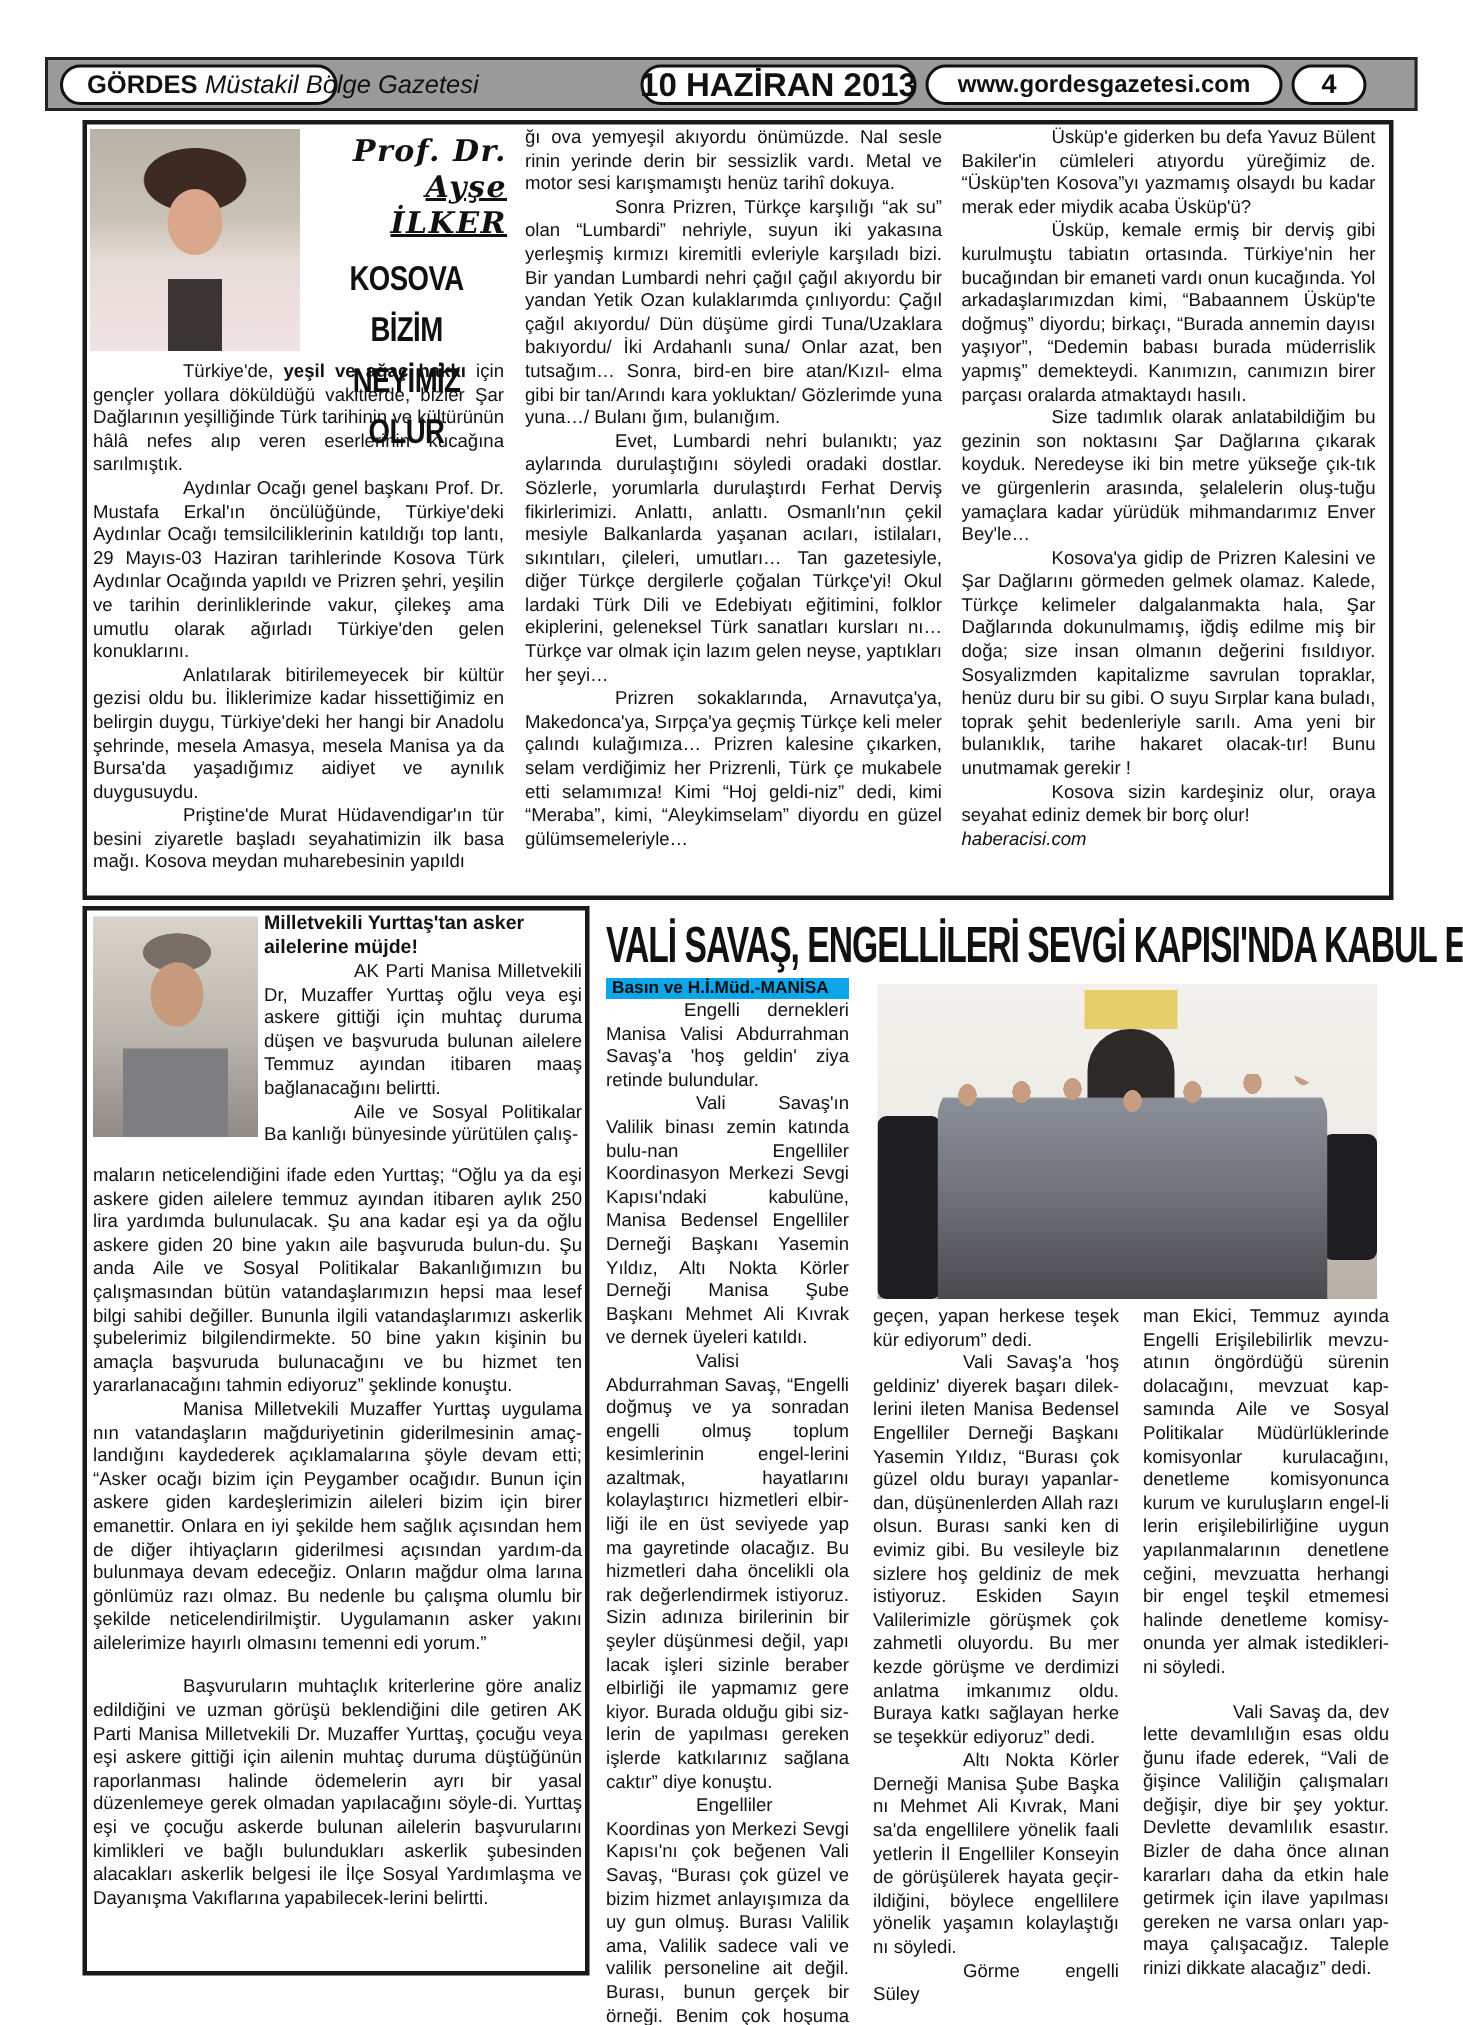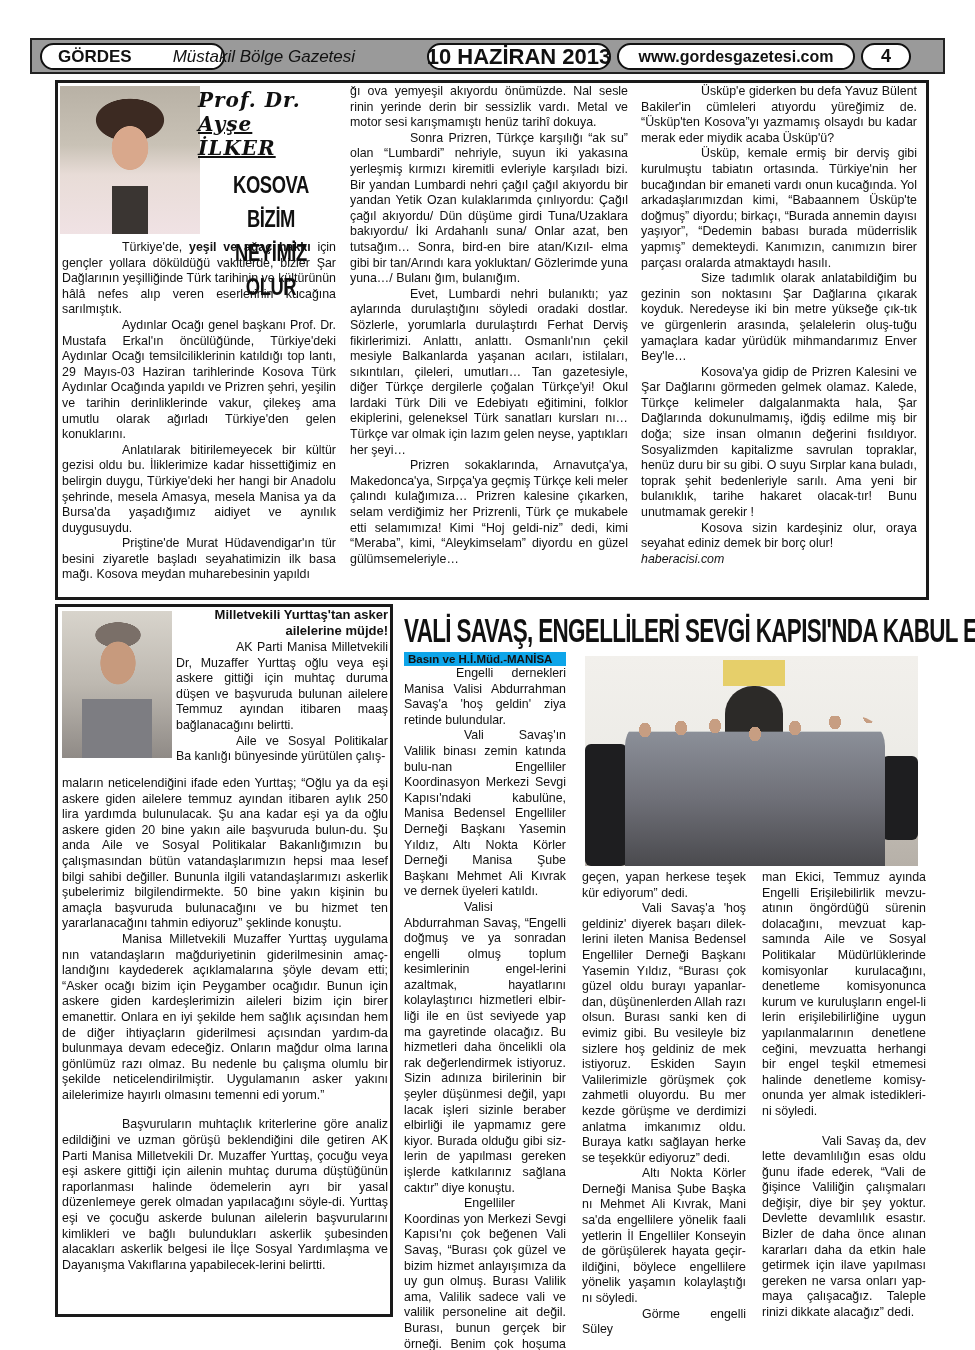--- a/index.html
+++ b/index.html
@@ -10,21 +10,21 @@
   .masthead {
     position: absolute; left: 30px; top: 38px; width: 915px; height: 36px;
     background: #9a9a9a; border: 2px solid #222;
   }
   .pill {
     position: absolute; top: 3px; height: 27px; background: #fff;
     border: 2px solid #111; border-radius: 14px;
     display: flex; align-items: center; justify-content: center;
     font-size: 18px; white-space: nowrap;
   }
-  .pill.paper { left: 8px; width: 185px; justify-content: flex-start; padding-left: 16px; font-size: 17px; gap: 36px; }
+  .pill.paper { left: 8px; width: 185px; justify-content: flex-start; padding-left: 16px; font-size: 17px; }
   .pill.paper b { font-weight: bold; margin-right: 5px; }
   .pill.paper i { }
   .pill.date { left: 395px; width: 184px; font-weight: bold; font-size: 22px; }
   .pill.site { left: 585px; width: 238px; font-weight: bold; font-size: 16px; }
   .pill.page { left: 829px; width: 50px; font-weight: bold; }
 
   
   .col { position: absolute; font-size: 12.4px; line-height: 15.6px; text-align: justify; }
   .col p { text-indent: 60px; }
   .col p.noind { text-indent: 0; }
@@ -37,21 +37,21 @@
     position: absolute; left: 60px; top: 86px; width: 140px; height: 148px;
     background:
       radial-gradient(ellipse 30px 36px at 70px 62px, #d9a88c 60%, transparent 62%),
       radial-gradient(ellipse 48px 30px at 70px 34px, #3c2a22 70%, transparent 72%),
       linear-gradient(180deg, #b8b1a5 0%, #c9c2b6 40%, #e8dcd7 60%, #f0e2e4 100%);
   }
   .photo-ilker::after {
     content: ""; position: absolute; left: 52px; top: 100px; width: 36px; height: 48px; background: #3a3532;
   }
   .author {
-    position: absolute; left: 198px; top: 88px; width: 140px; text-align: left;
+    position: absolute; left: 198px; top: 88px; width: 140px; text-align: right;
     font-family: "DejaVu Serif", serif; font-style: italic; font-weight: bold; font-size: 20px; line-height: 24px;
     letter-spacing: 1px;
   }
   .author div.ul { text-decoration: underline; }
   .headline-kosova {
     position: absolute; left: 200px; top: 168px; width: 142px; text-align: center;
     font-family: "Liberation Sans", sans-serif; font-weight: bold; font-size: 23px; line-height: 34px;
     transform: scaleX(0.8); transform-origin: center; letter-spacing: -0.5px;
   }
   .c1 { left: 62px; top: 240px; width: 274px; }
@@ -65,21 +65,21 @@
     position: absolute; left: 62px; top: 611px; width: 110px; height: 147px;
     background:
       radial-gradient(ellipse 28px 34px at 56px 52px, #c79a7d 62%, transparent 64%),
       radial-gradient(ellipse 32px 18px at 56px 24px, #7a6f68 70%, transparent 72%),
       linear-gradient(180deg, #d8d4cc 0%, #bdb8b0 50%, #8f8a86 100%);
   }
   .photo-yurttas::after {
     content: ""; position: absolute; left: 20px; top: 88px; width: 70px; height: 59px; background: #7d7d82;
   }
   .yurttas-title {
-    position: absolute; left: 176px; top: 607px; width: 212px; text-align: right;
+    position: absolute; left: 176px; top: 607px; width: 212px; text-align: left;
     font-weight: bold; font-size: 13px; line-height: 16px;
   }
   .yl1 { left: 176px; top: 640px; width: 212px; }
   .yl2 { left: 62px; top: 776px; width: 326px; }
 
   
   .vali-headline {
     position: absolute; left: 404px; top: 610px; width: 520px; white-space: nowrap;
     font-weight: bold; font-size: 34px; line-height: 40px; letter-spacing: -1px;
     transform: scaleX(0.66); transform-origin: left center;

